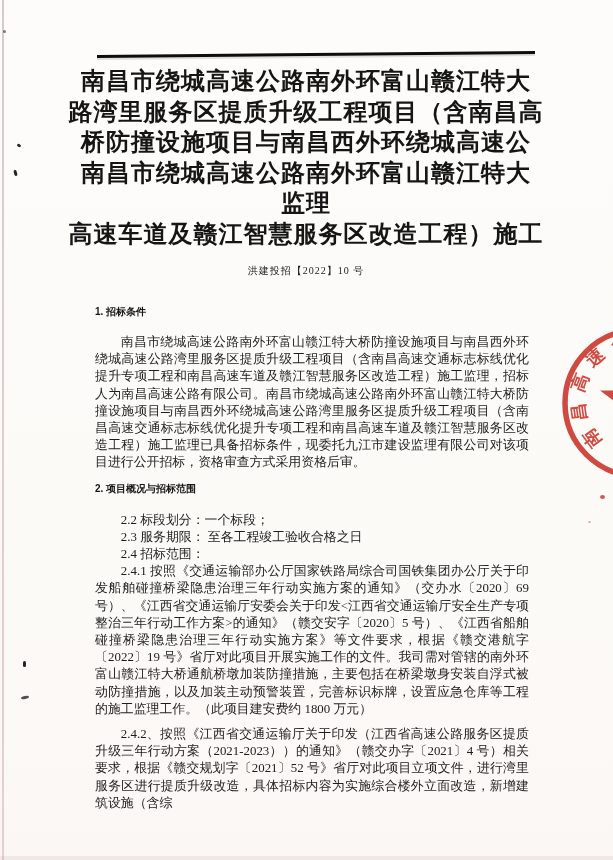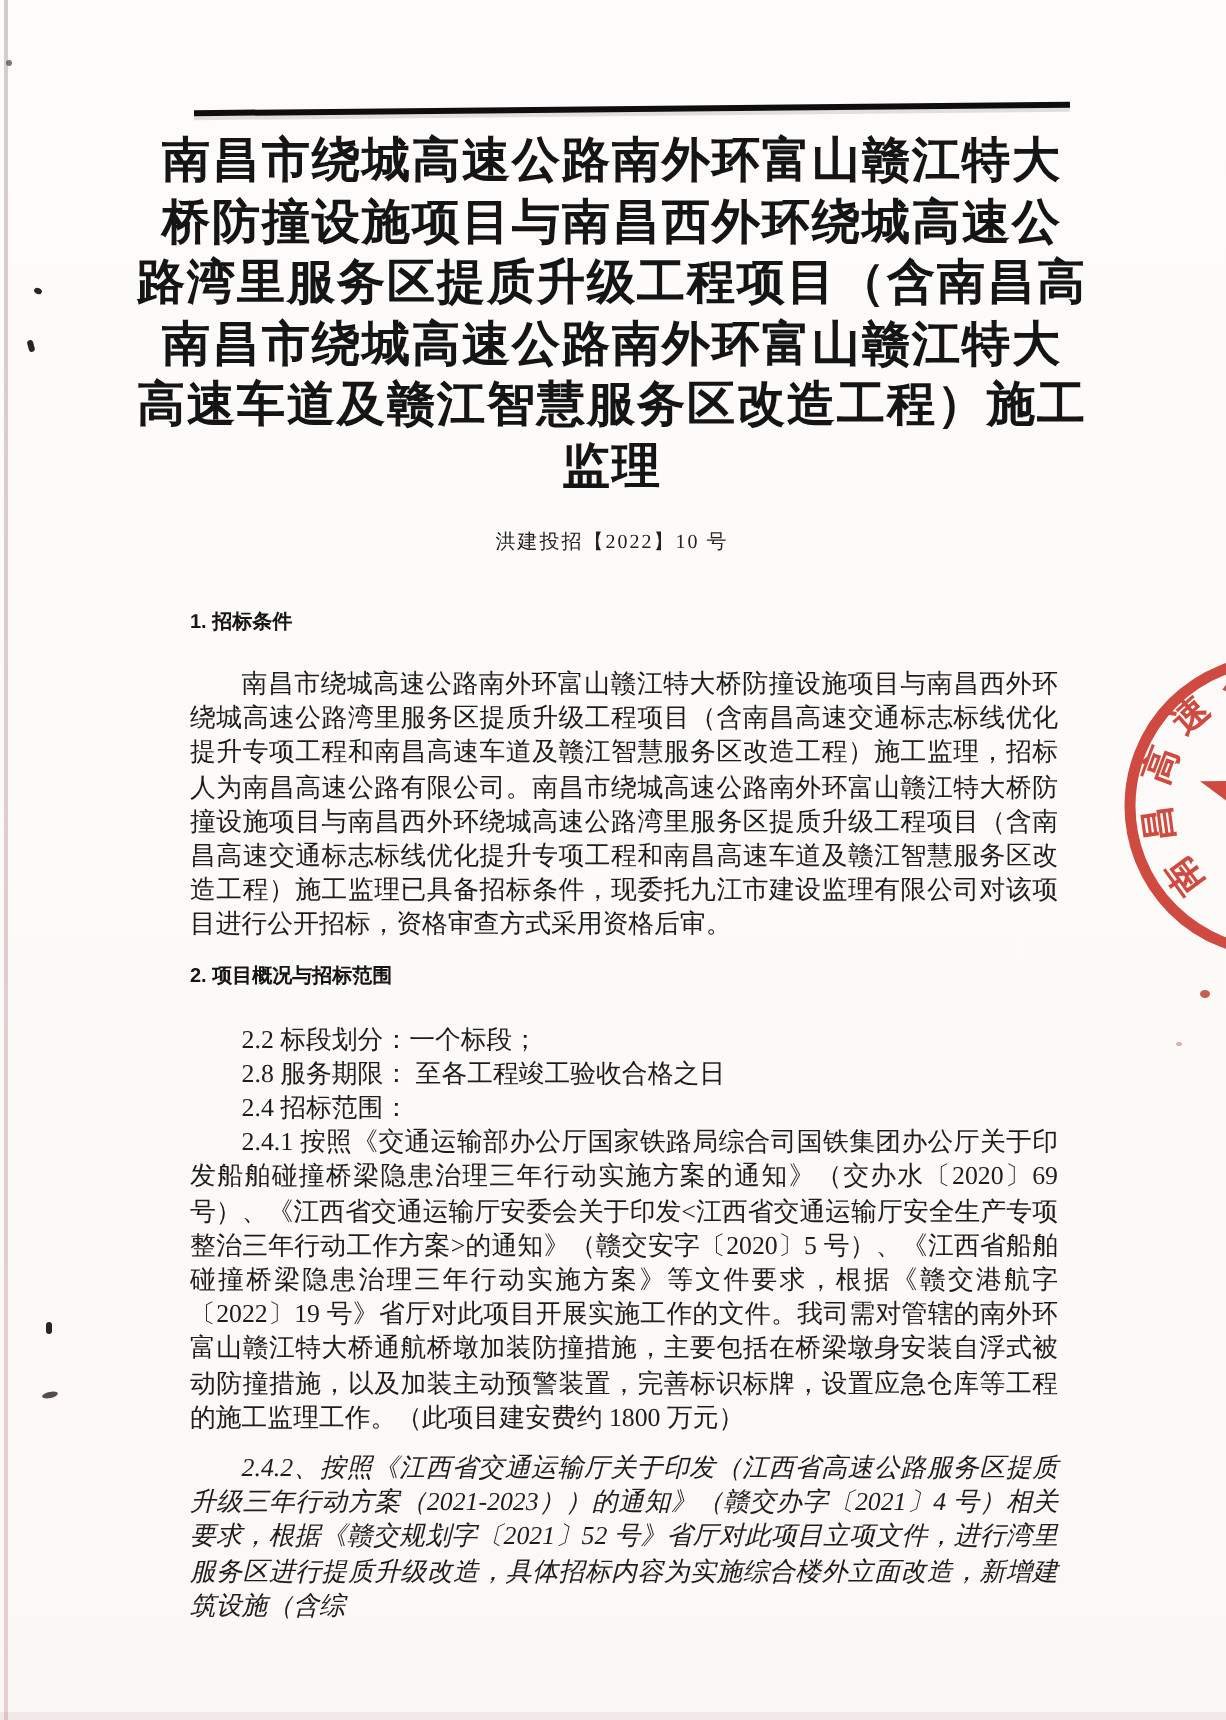--- a/index.html
+++ b/index.html
@@ -64,39 +64,39 @@
 <body>
 
 <div class="page">
 
   <div class="scan-edge-left"></div>
 
   <div class="top-rule"></div>
 
   <div class="title">
     <span>南昌市绕城高速公路南外环富山赣江特大</span>
+    <span>路湾里服务区提质升级工程项目（含南昌高</span>
     <span>桥防撞设施项目与南昌西外环绕城高速公</span>
-    <span>路湾里服务区提质升级工程项目（含南昌高</span>
     <span>南昌市绕城高速公路南外环富山赣江特大</span>
+    <span>监理</span>
     <span>高速车道及赣江智慧服务区改造工程）施工</span>
-    <span>监理</span>
   </div>
 
   <div class="docnum">洪建投招【2022】10 号</div>
 
   <div class="body-col">
     <h3 class="sec-heading">1. 招标条件</h3>
     <p class="para">南昌市绕城高速公路南外环富山赣江特大桥防撞设施项目与南昌西外环绕城高速公路湾里服务区提质升级工程项目（含南昌高速交通标志标线优化提升专项工程和南昌高速车道及赣江智慧服务区改造工程）施工监理，招标人为南昌高速公路有限公司。南昌市绕城高速公路南外环富山赣江特大桥防撞设施项目与南昌西外环绕城高速公路湾里服务区提质升级工程项目（含南昌高速交通标志标线优化提升专项工程和南昌高速车道及赣江智慧服务区改造工程）施工监理已具备招标条件，现委托九江市建设监理有限公司对该项目进行公开招标，资格审查方式采用资格后审。</p>
 
     <h3 class="sec-heading second">2. 项目概况与招标范围</h3>
     <div class="item">2.2 标段划分：一个标段；</div>
-    <div class="item">2.8 服务期限：  至各工程竣工验收合格之日</div>
+    <div class="item">2.3 服务期限：  至各工程竣工验收合格之日</div>
     <div class="item">2.4 招标范围：</div>
     <p class="para" style="margin-top:0;">2.4.1 按照《交通运输部办公厅国家铁路局综合司国铁集团办公厅关于印发船舶碰撞桥梁隐患治理三年行动实施方案的通知》（交办水〔2020〕69 号）、《江西省交通运输厅安委会关于印发&lt;江西省交通运输厅安全生产专项整治三年行动工作方案&gt;的通知》（赣交安字〔2020〕5 号）、《江西省船舶碰撞桥梁隐患治理三年行动实施方案》等文件要求，根据《赣交港航字〔2022〕19 号》省厅对此项目开展实施工作的文件。我司需对管辖的南外环富山赣江特大桥通航桥墩加装防撞措施，主要包括在桥梁墩身安装自浮式被动防撞措施，以及加装主动预警装置，完善标识标牌，设置应急仓库等工程的施工监理工作。（此项目建安费约 1800 万元）</p>
-    <p class="para" style="margin-top:0;font-style:italic;">2.4.2、按照《江西省交通运输厅关于印发（江西省高速公路服务区提质升级三年行动方案（2021-2023））的通知》（赣交办字〔2021〕4 号）相关要求，根据《赣交规划字〔2021〕52 号》省厅对此项目立项文件，进行湾里服务区进行提质升级改造，具体招标内容为实施综合楼外立面改造，新增建筑设施（含综</p>
+    <p class="para" style="margin-top:0;">2.4.2、按照《江西省交通运输厅关于印发（江西省高速公路服务区提质升级三年行动方案（2021-2023））的通知》（赣交办字〔2021〕4 号）相关要求，根据《赣交规划字〔2021〕52 号》省厅对此项目立项文件，进行湾里服务区进行提质升级改造，具体招标内容为实施综合楼外立面改造，新增建筑设施（含综</p>
   </div>
 
   <svg class="seal-svg" viewBox="0 0 200 200" aria-hidden="true">
     <circle cx="98" cy="100" r="73" fill="none" stroke-width="5.5" stroke="#c93228"></circle>
     <polygon points="98,60 107.1,87.5 136,87.6 112.7,104.8 121.5,132.4 98,115.5 74.5,132.4 83.3,104.8 60,87.6 88.9,87.5" fill="#c93228"></polygon>
     <defs>
       <path id="sealArc" d="M 63.3,137.8 A 54,54 0 1 1 132.7,137.8" fill="none"></path>
     </defs>
     <text class="seal-text" fill="#c93228">
       <textPath href="#sealArc" startOffset="0">南昌高速公路有限公司</textPath>

